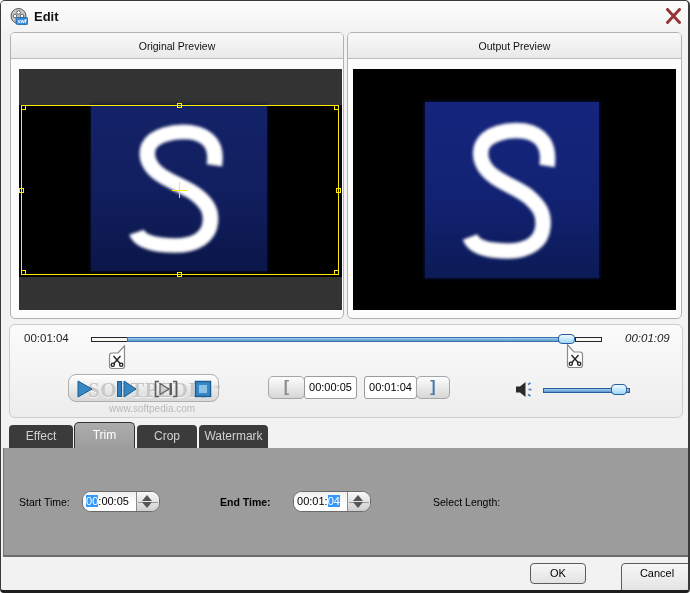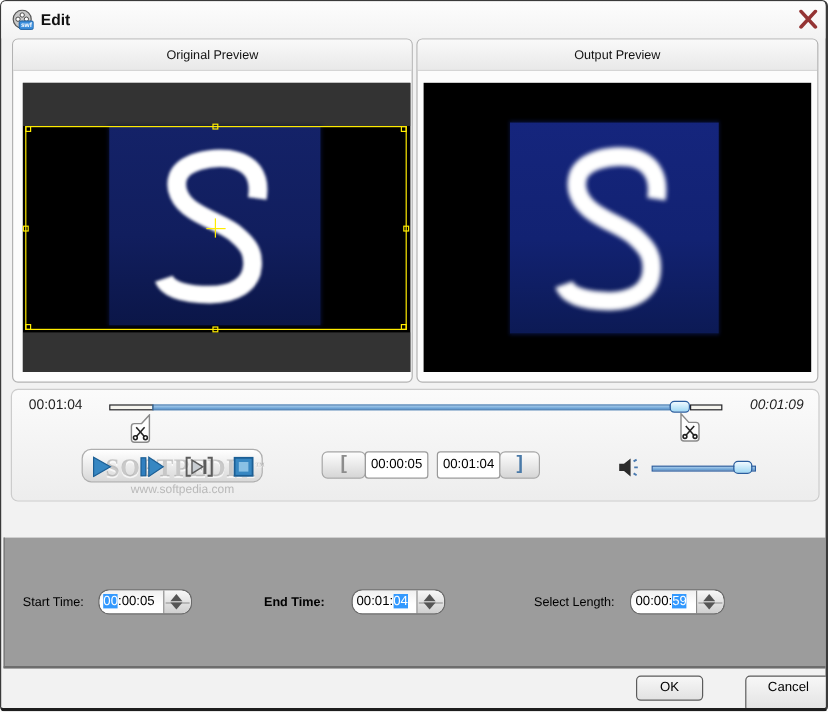--- a/index.html
+++ b/index.html
@@ -221,20 +221,26 @@
     <path d="M 1,6.5 L 5,6.5 L 10.5,2 L 10.5,17 L 5,12.5 L 1,12.5 Z" fill="#2b2b2b"></path>
     <g stroke="#4a7ab0" stroke-width="1.6" fill="none">
       <path d="M 13,4.5 L 15.5,3"></path>
       <path d="M 13.5,9.5 L 16.5,9.5"></path>
       <path d="M 13,14.5 L 15.5,16"></path>
     </g>
   </svg>
   <div class="abs" id="vol-trk"></div>
   <div class="abs" id="vol-hdl"></div>
 
+  <div class="abs" id="tabstrip">
+    <div class="tab" style="left:6px; width:64px;">Effect</div>
+    <div class="tab" id="tab-trim">Trim</div>
+    <div class="tab" style="left:134px; width:60px;">Crop</div>
+    <div class="tab" style="left:196px; width:69px;">Watermark</div>
+  </div>
 
   <div class="abs" id="panel"></div>
 
   <div class="plabel" style="left:18px;">Start Time:</div>
   <div class="spin" style="left:81px; width:78px;">
     <div class="txt"><span class="sel">00</span>:00:05</div>
     <div class="btns">
         <div class="tri-u"></div>
         <div class="div"></div>
         <div class="tri-d"></div>
@@ -242,25 +248,17 @@
   </div>
   <div class="plabel" style="left:219px;font-weight:bold;">End Time:</div>
   <div class="spin" style="left:292px; width:78px;">
     <div class="txt">00:01:<span class="sel">04</span></div>
     <div class="btns">
         <div class="tri-u"></div>
         <div class="div"></div>
         <div class="tri-d"></div>
       </div>
   </div>
-  <div class="plabel" style="left:444px;text-align:right;">Select Length:</div>
-  <div class="spin" style="left:524px; width:79px;">
-    <div class="txt">00:00:<span class="sel">59</span></div>
-    <div class="btns">
-        <div class="tri-u"></div>
-        <div class="div"></div>
-        <div class="tri-d"></div>
-      </div>
-  </div>
+  <div class="plabel" style="left:432px;text-align:right;">Select Length:</div>
 
   <div class="btn" id="btn-ok">OK</div>
   <div class="btn" id="btn-cancel">Cancel</div>
 </div>
 
 </body></html>

